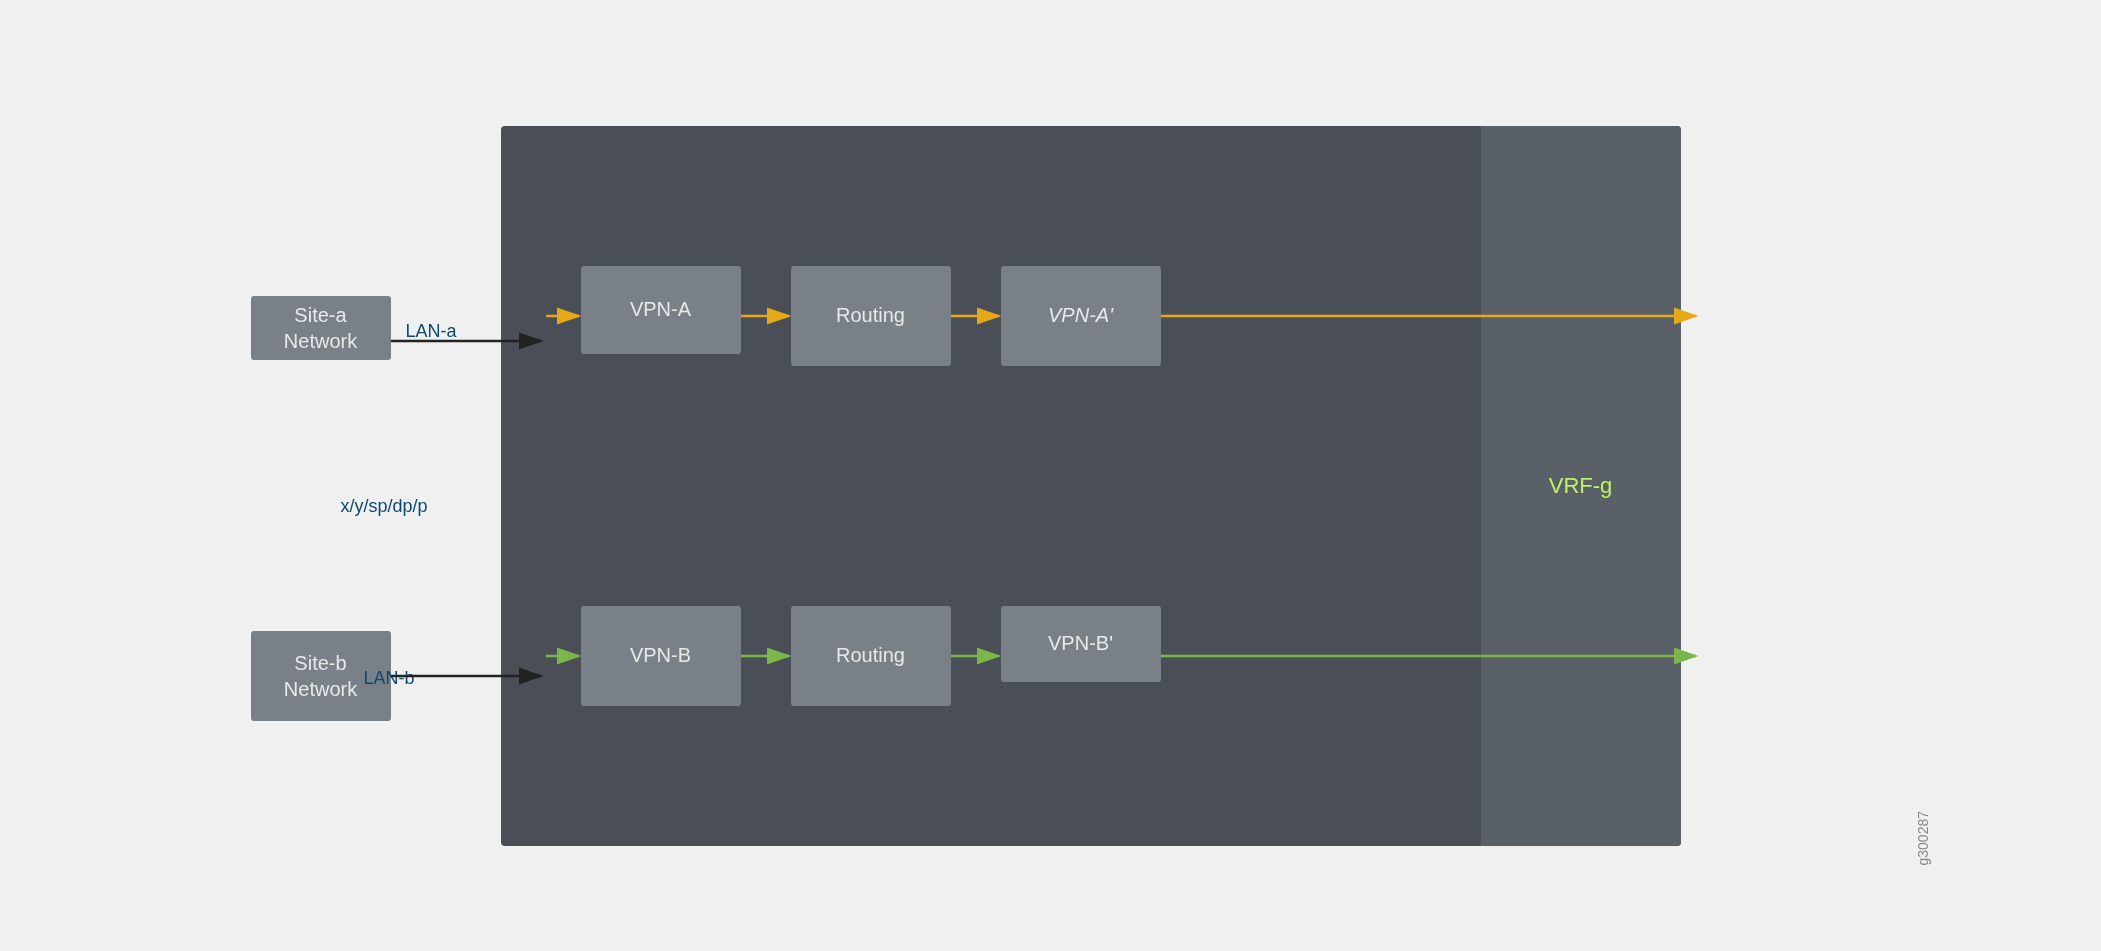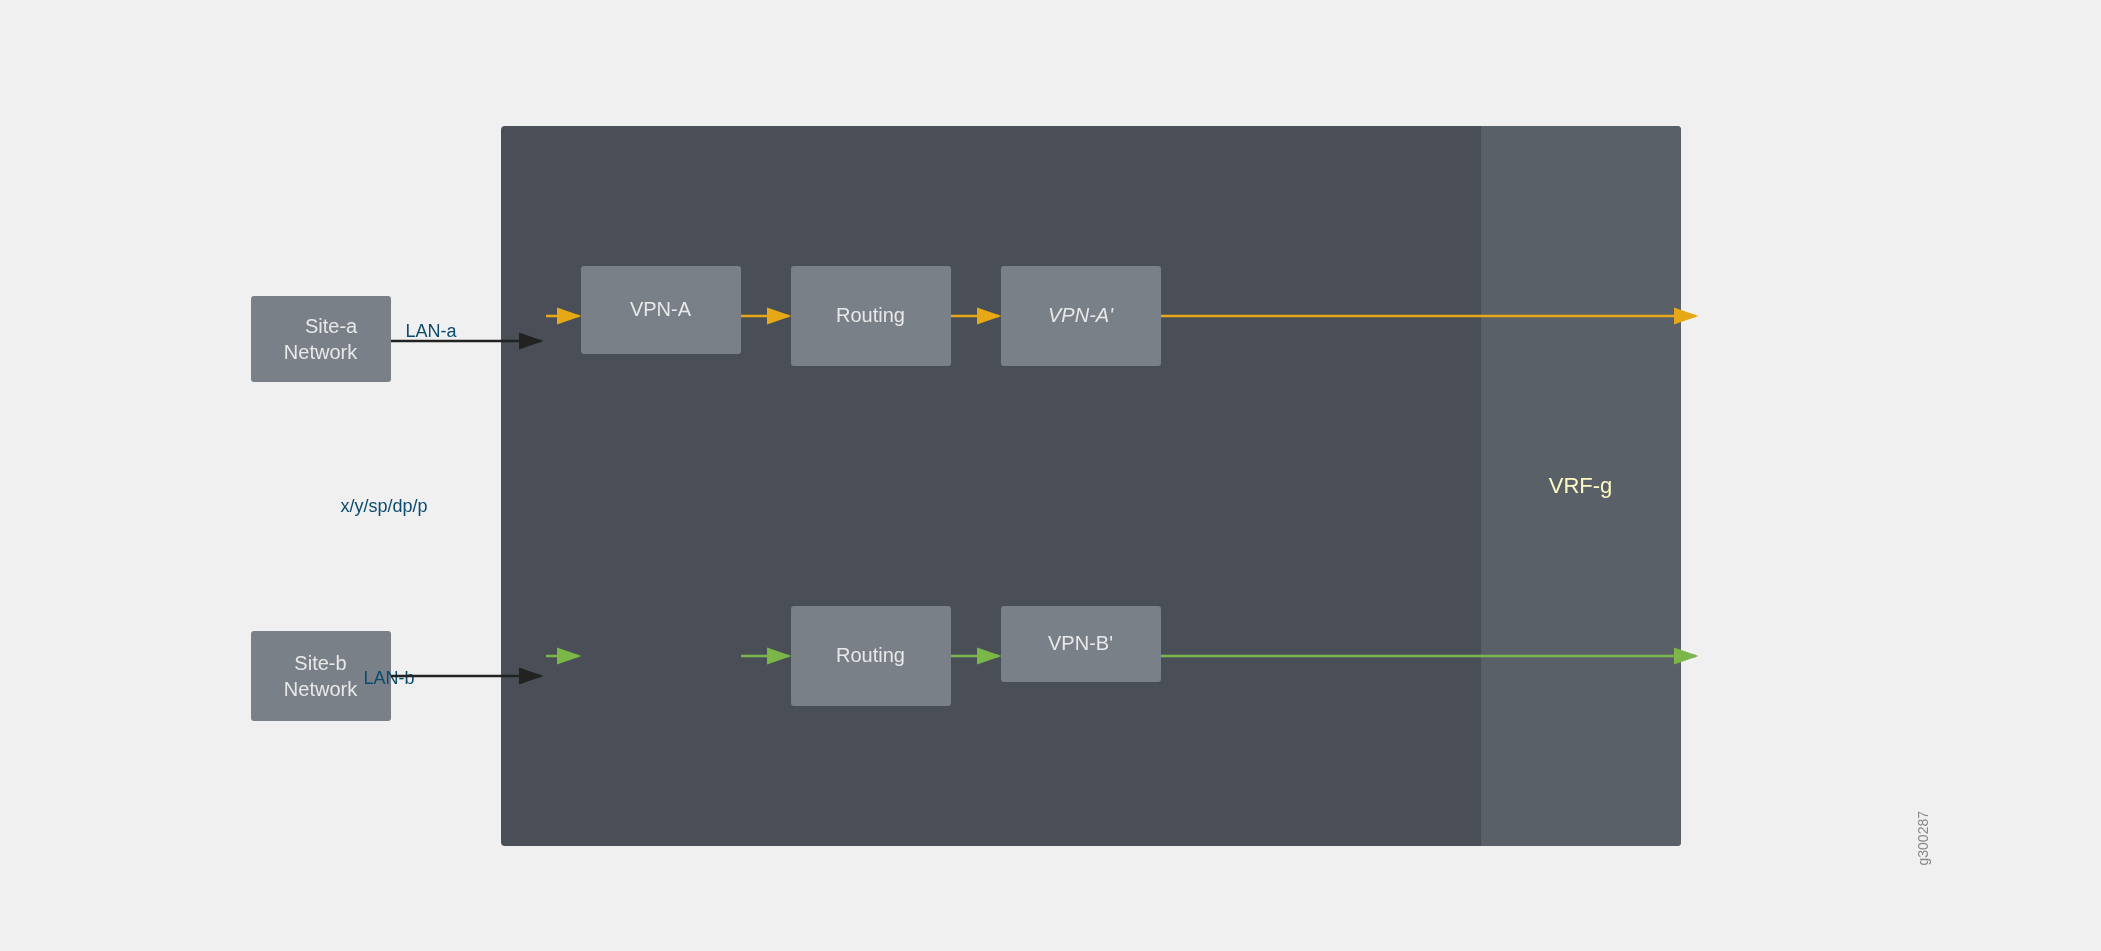--- a/index.html
+++ b/index.html
@@ -38,43 +38,43 @@
       top: 0;
       width: 200px;
       height: 100%;
       background: #5a6068;
       border-radius: 0 4px 4px 0;
       display: flex;
       align-items: center;
       justify-content: center;
     }
     .vrf-label {
-      color: #fef9c3;
+      color: #bef264;
       font-size: 22px;
       font-weight: 500;
     }
     
     .box {
       position: absolute;
       background: #7a8088;
       color: #e8e8e8;
       display: flex;
       align-items: center;
       justify-content: center;
       font-size: 20px;
       font-weight: 400;
       border-radius: 3px;
     }
     
     .site-a {
       left: 100px;
       top: 230px;
       width: 140px;
-      height: 86px;
-      text-align: right;
+      height: 64px;
+      text-align: center;
       line-height: 1.3;
     }
     .site-b {
       left: 100px;
       top: 565px;
       width: 140px;
       height: 90px;
       text-align: center;
       line-height: 1.3;
     }
@@ -180,20 +180,23 @@
   </div>
 
   <div class="box routing-a">
     <span>Routing</span>
   </div>
 
   <div class="box vpn-a-prime">
     <span>VPN-A'</span>
   </div>
 
+  <div class="box vpn-b">
+    <span>VPN-B</span>
+  </div>
 
   <div class="box routing-b">
     <span>Routing</span>
   </div>
 
   <div class="box vpn-b-prime">
     <span>VPN-B'</span>
   </div>
 
   <div class="label label-lan-a">LAN-a</div>

